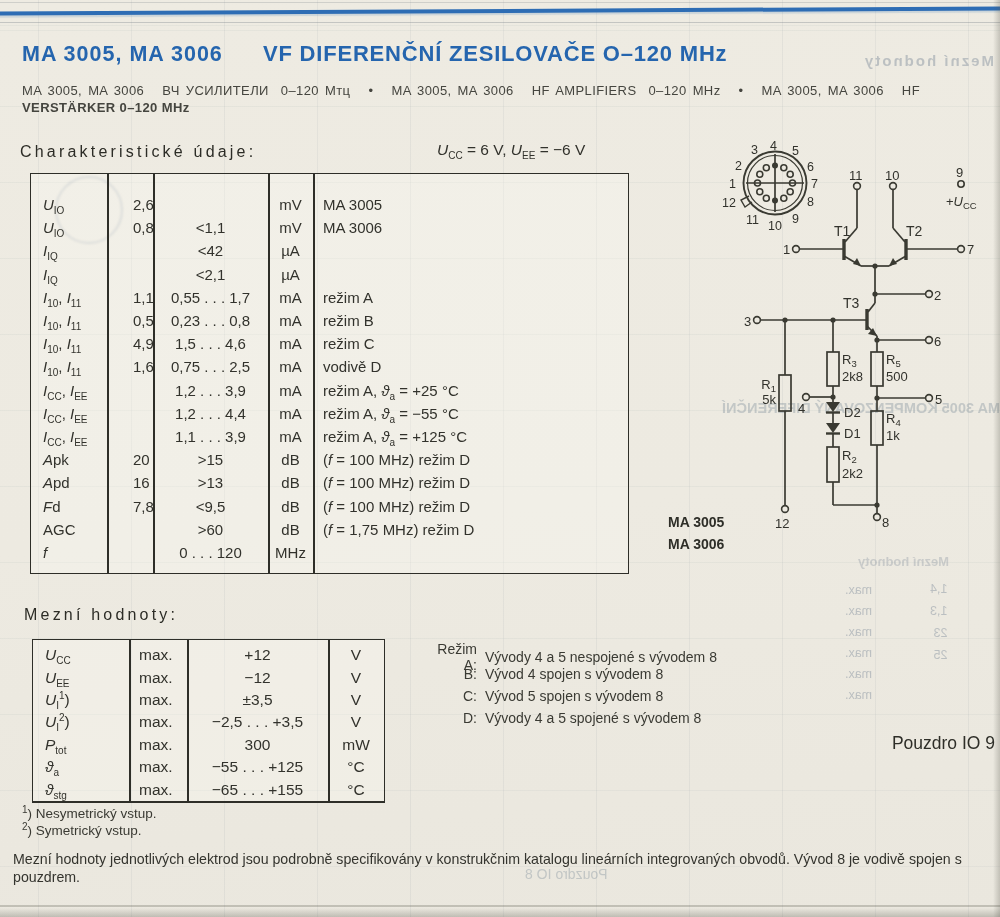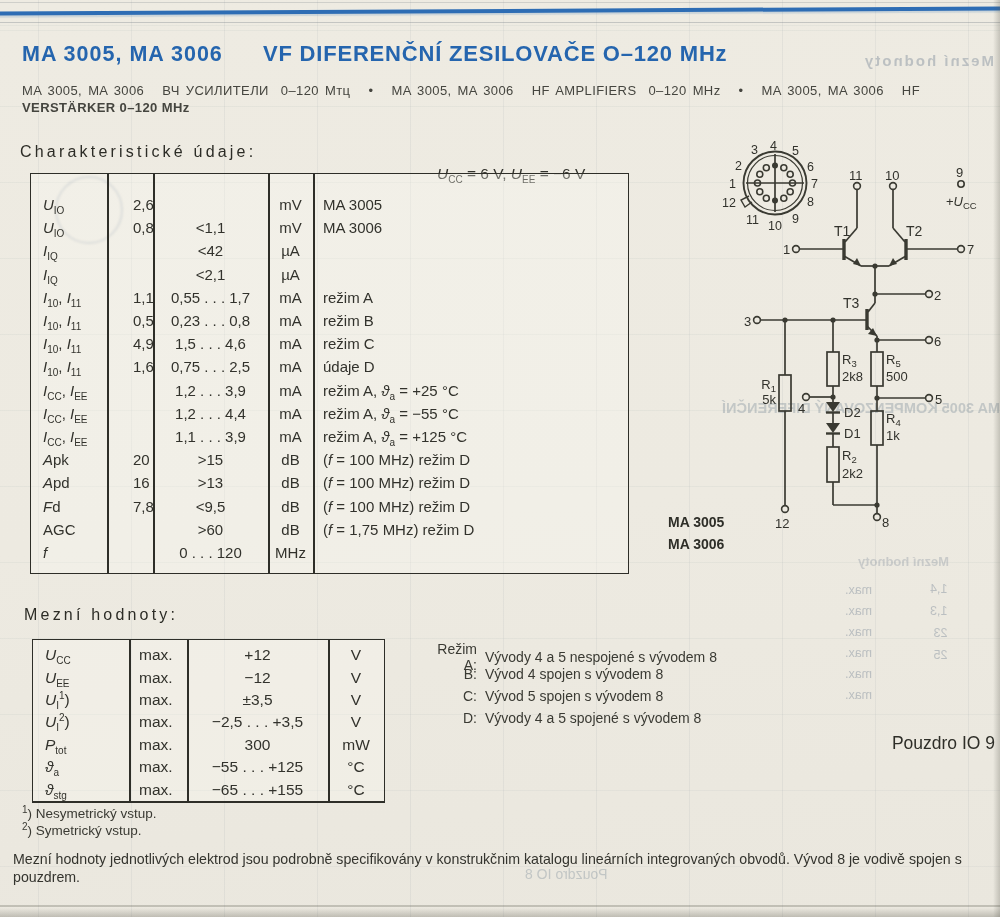--- a/index.html
+++ b/index.html
@@ -35,21 +35,21 @@
   
   .title-model{left:22px;top:42px;font-size:21.5px;font-weight:bold;color:#2565ae;letter-spacing:1px;}
   .title-desc{left:263px;top:41px;font-size:22px;font-weight:bold;color:#2565ae;letter-spacing:.8px;}
   .subtitle1{left:22px;top:83px;font-size:13px;color:#45453f;letter-spacing:.4px;word-spacing:2px;white-space:pre;}
   .subtitle2{left:22px;top:100px;font-size:13px;color:#45453f;letter-spacing:.4px;font-weight:bold;}
 
   
   .sec-head{font-size:16px;letter-spacing:3.2px;color:#2c2c26;}
   .head-char{left:20px;top:143px;}
   .head-lim{left:24px;top:606px;}
-  .formula{left:437px;top:141px;font-size:15.5px;margin-top:24px;}
+  .formula{left:437px;top:141px;font-size:15.5px;}
 
   .it{font-style:italic;}
   sub{font-size:10px;line-height:0;}
   sup{font-size:10px;line-height:0;}
 
   
   .char-table{left:30px;top:173px;width:597px;height:399px;border:1.7px solid #2e2e28;
               background:rgba(252,251,246,.30);}
   .vline{position:absolute;top:0;bottom:0;width:1.5px;background:#2e2e28;}
   .char-table .v1{left:76px;} .char-table .v2{left:122px;}
@@ -186,21 +186,21 @@
           <div class="c-typ">4,9</div>
           <div class="c-val">1,5 . . . 4,6</div>
           <div class="c-unit">mA</div>
           <div class="c-cond"><span>režim C</span></div>
         </div>
         <div class="crow">
           <div class="c-sym"><span class="it">I</span><sub>10</sub><span>, </span><span class="it">I</span><sub>11</sub></div>
           <div class="c-typ">1,6</div>
           <div class="c-val">0,75 . . . 2,5</div>
           <div class="c-unit">mA</div>
-          <div class="c-cond"><span>údaje D</span></div>
+          <div class="c-cond"><span>vodivě D</span></div>
         </div>
         <div class="crow">
           <div class="c-sym"><span class="it">I</span><sub>CC</sub><span>, </span><span class="it">I</span><sub>EE</sub></div>
           <div class="c-typ"></div>
           <div class="c-val">1,2 . . . 3,9</div>
           <div class="c-unit">mA</div>
           <div class="c-cond"><span>režim A, </span><span class="it">ϑ</span><sub>a</sub><span> = +25 °C</span></div>
         </div>
         <div class="crow">
           <div class="c-sym"><span class="it">I</span><sub>CC</sub><span>, </span><span class="it">I</span><sub>EE</sub></div>

